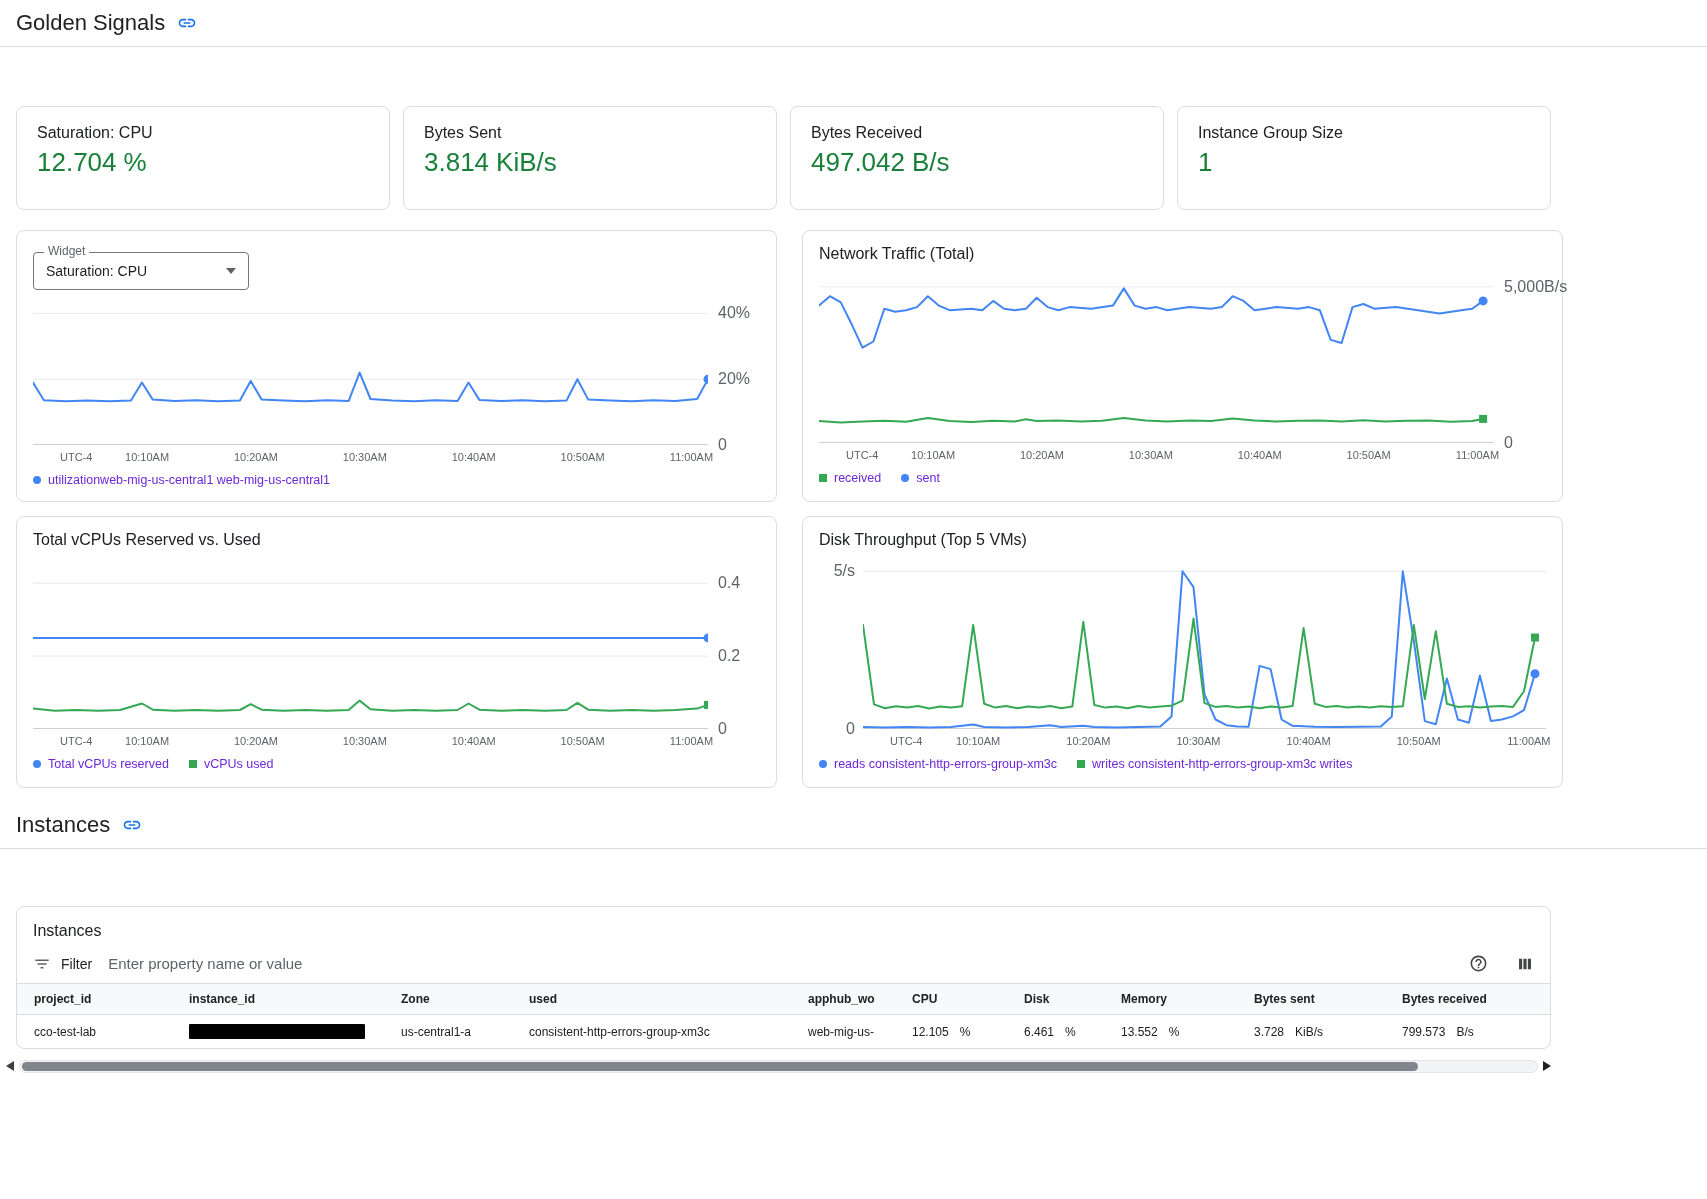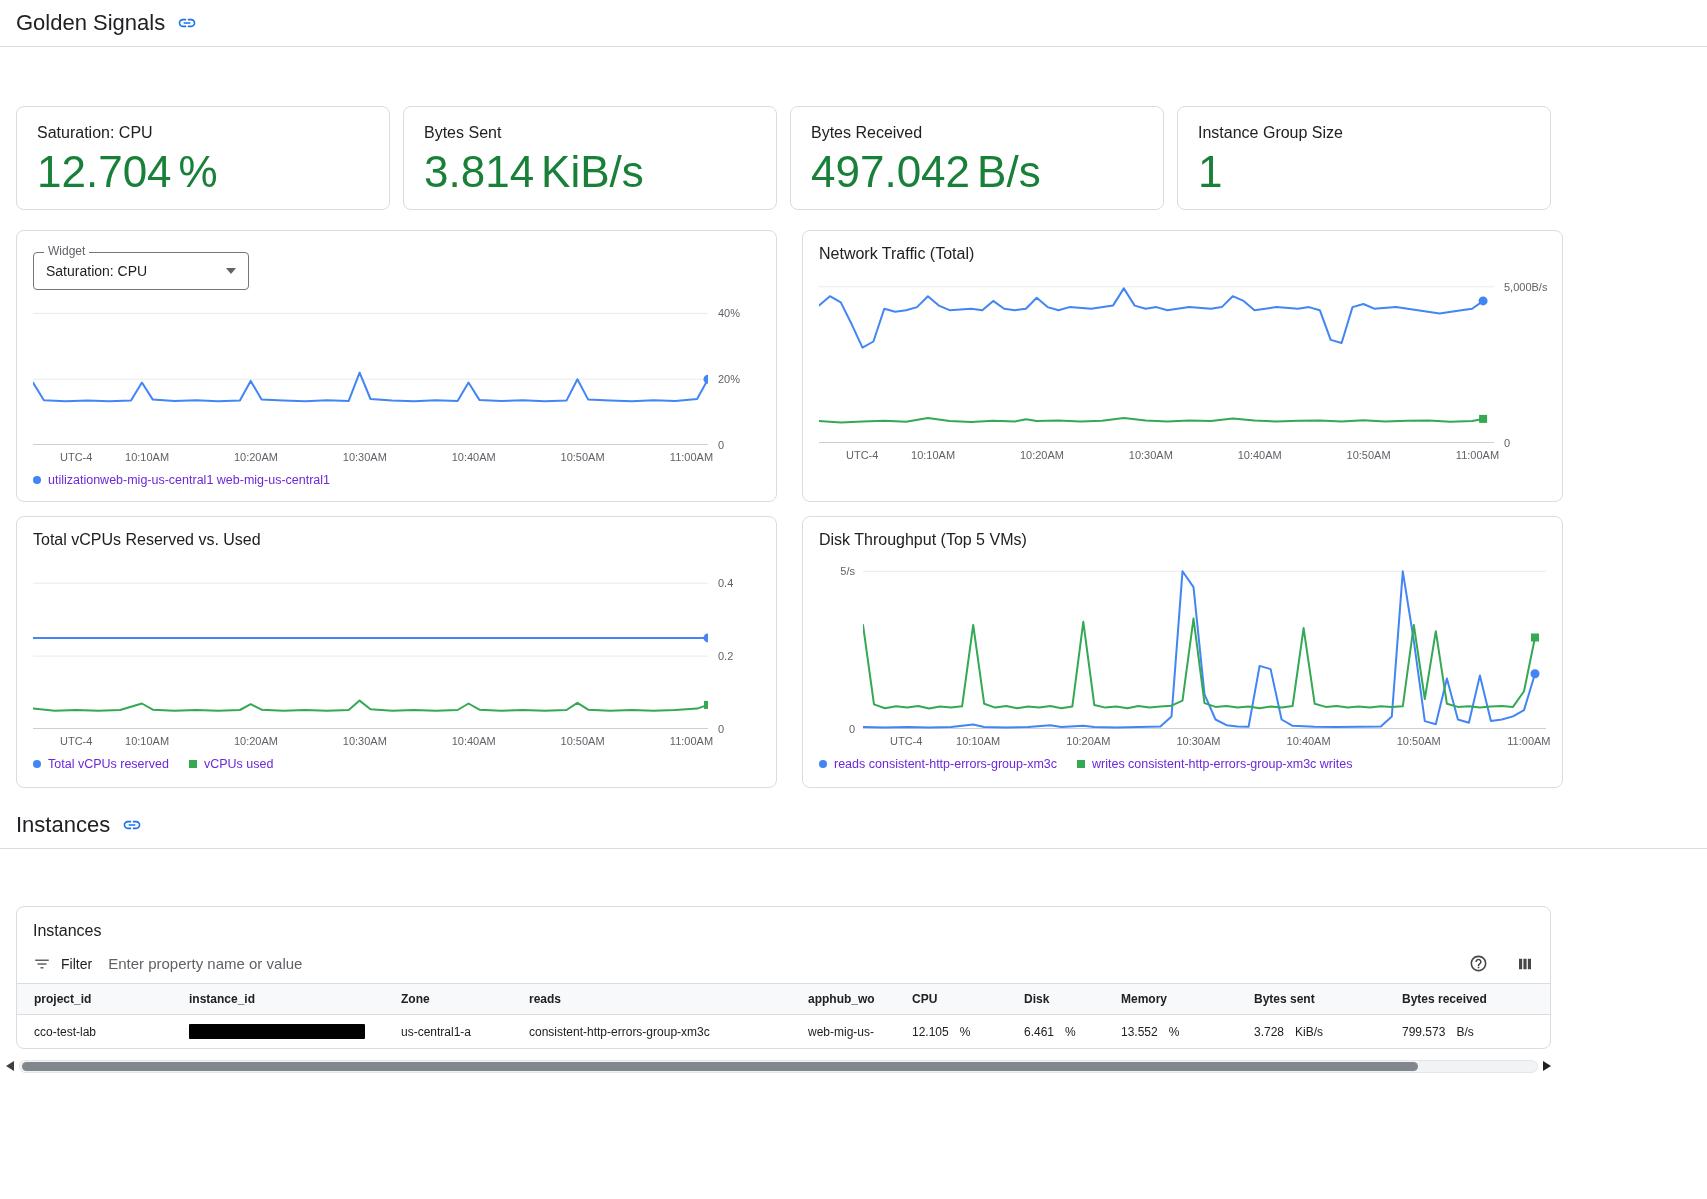--- a/index.html
+++ b/index.html
@@ -15,42 +15,42 @@
   .section-title { font-size:22px; font-weight:400; color:#202124; }
   .link-icon { display:inline-flex; cursor:pointer; }
   .content { padding-left:16px; padding-right:156px; }
   .card { background:#fff; border:1px solid #dadce0; border-radius:8px; }
 
   
   .scorecards { margin-top:59px; display:grid; grid-template-columns:repeat(4,1fr); gap:13px; }
   .scorecard { height:104px; padding:17px 20px; }
   .sc-label { font-size:16px; color:#202124; }
   .sc-value-row { margin-top:5px; display:flex; align-items:baseline; gap:7px; }
-  .sc-value, .sc-unit { font-size:44px; font-weight:500; color:#188038; letter-spacing:0; }
+  .sc-value, .sc-unit { font-size:26px; font-weight:500; color:#188038; letter-spacing:0; }
 
   
   .charts-grid { margin-top:20px; display:grid; grid-template-columns:1fr 1fr; gap:14px 25px; }
   .chart-card { height:272px; padding:14px 16px 10px; display:flex; flex-direction:column; }
   .chart-title { font-size:16px; color:#202124; height:24px; margin-bottom:10px; }
   .chart-header { height:52px; }
   .widget-select {
     position:relative; width:216px; height:38px; margin-top:7px;
     border:1px solid #747775; border-radius:4px;
     display:flex; align-items:center; padding:0 12px; cursor:pointer; background:#fff;
   }
   .ws-label { position:absolute; top:-8px; left:10px; font-size:12px; color:#5f6368; background:#fff; padding:0 4px; line-height:1; }
   .ws-value { font-size:14px; color:#1f1f1f; }
   .ws-caret { margin-left:auto; width:0; height:0; border-left:5px solid transparent; border-right:5px solid transparent; border-top:6px solid #5f6368; }
 
   .chart-body { display:flex; }
   .cb-sm { height:148px; }
   .cb { height:164px; }
   .plot { flex:1; position:relative; }
   .plot svg { display:block; }
-  .ylabels { position:relative; font-size:11px; color:#5f6368; }
+  .ylabels { position:relative; font-size:16px; color:#5f6368; }
   .yl-right { width:52px; }
   .yl-right span { position:absolute; left:10px; transform:translateY(-50%); white-space:nowrap; }
   .yl-left { width:44px; }
   .yl-left span { position:absolute; right:8px; transform:translateY(-50%); white-space:nowrap; }
   .xlabels { position:relative; height:20px; font-size:11px; color:#5f6368; }
   .xlabels span { position:absolute; top:6px; white-space:nowrap;margin-left:27px; }
   .xr { margin-right:52px; }
   .xl { margin-left:44px; }
   .legend { display:flex; align-items:center; gap:20px; margin-top:8px; font-size:12.5px; color:#6d28d9; }
   .legend-item { display:inline-flex; align-items:center; gap:7px; cursor:pointer; }
@@ -191,20 +191,30 @@
       </div>
       <div class="xlabels xr">
           <span style="left: 0%;">UTC-4</span>
           <span style="left: 12.9032%; transform: translateX(-50%);">10:10AM</span>
           <span style="left: 29.0323%; transform: translateX(-50%);">10:20AM</span>
           <span style="left: 45.1613%; transform: translateX(-50%);">10:30AM</span>
           <span style="left: 61.2903%; transform: translateX(-50%);">10:40AM</span>
           <span style="left: 77.4194%; transform: translateX(-50%);">10:50AM</span>
           <span style="left: 93.5484%; transform: translateX(-50%);">11:00AM</span>
         </div>
+      <div class="legend">
+          <span class="legend-item">
+            <span class="marker square" style="background: rgb(52, 168, 83);"></span>
+            <span>received</span>
+          </span>
+          <span class="legend-item">
+            <span class="marker circle" style="background: rgb(66, 133, 244);"></span>
+            <span>sent</span>
+          </span>
+        </div>
     </div>
 
     <div class="card chart-card">
       <div class="chart-title">Total vCPUs Reserved vs. Used</div>
       <div class="chart-body cb">
         <div class="plot">
             <svg width="675" height="164">
               <line x1="0" x2="675" y1="18.2" y2="18.2" stroke="#e8eaed" stroke-width="1"></line>
               <line x1="0" x2="675" y1="91.1" y2="91.1" stroke="#e8eaed" stroke-width="1"></line>
               <line x1="0" x2="675" y1="164.0" y2="164.0" stroke="#9aa0a6" stroke-width="1"></line>
@@ -330,21 +340,21 @@
           <col style="width:97px">
           <col style="width:133px">
         <col style="width:148px">
           <col>
       </colgroup>
       <thead>
         <tr>
           <th>project_id</th>
           <th>instance_id</th>
           <th>Zone</th>
-          <th>reads</th>
+          <th>used</th>
           <th>apphub_wo</th>
           <th>CPU</th>
           <th>Disk</th>
           <th>Memory</th>
           <th>Bytes sent</th>
           <th>Bytes received</th>
         </tr>
       </thead>
       <tbody>
           <tr>

